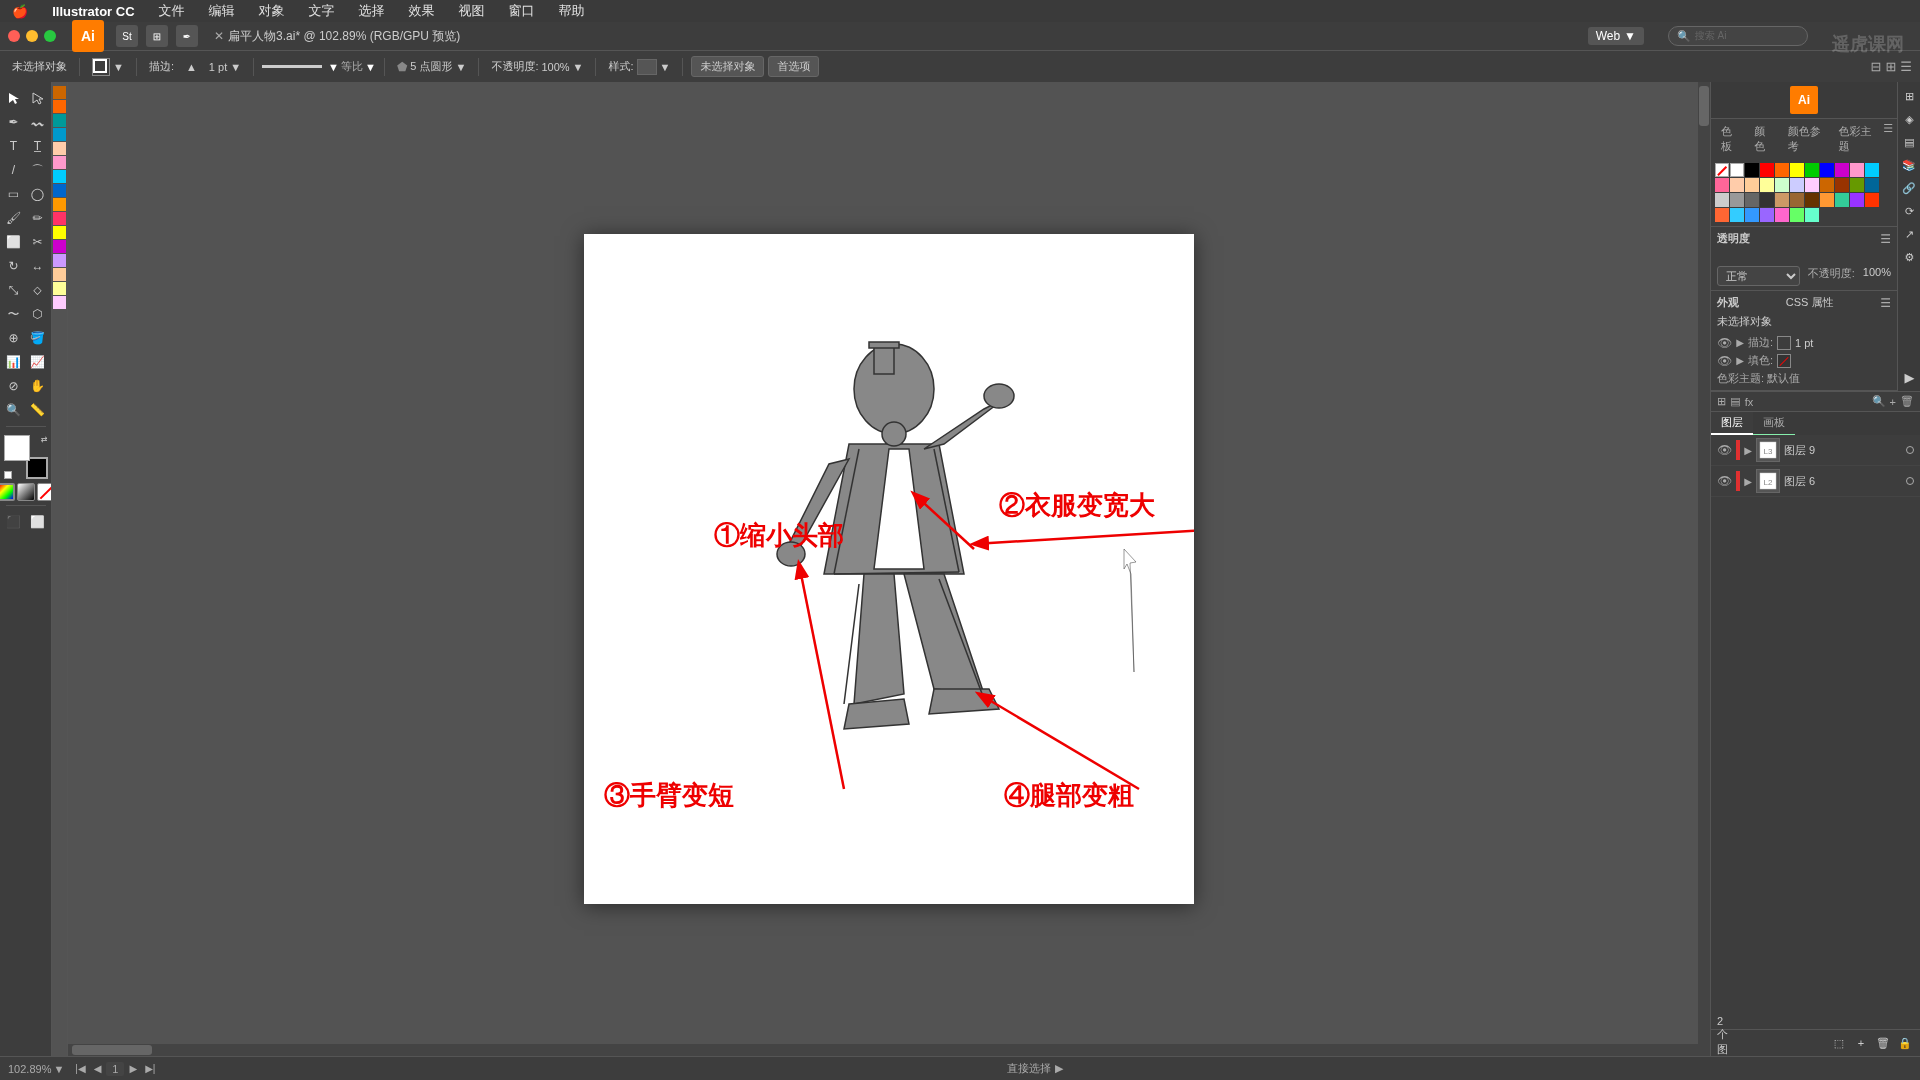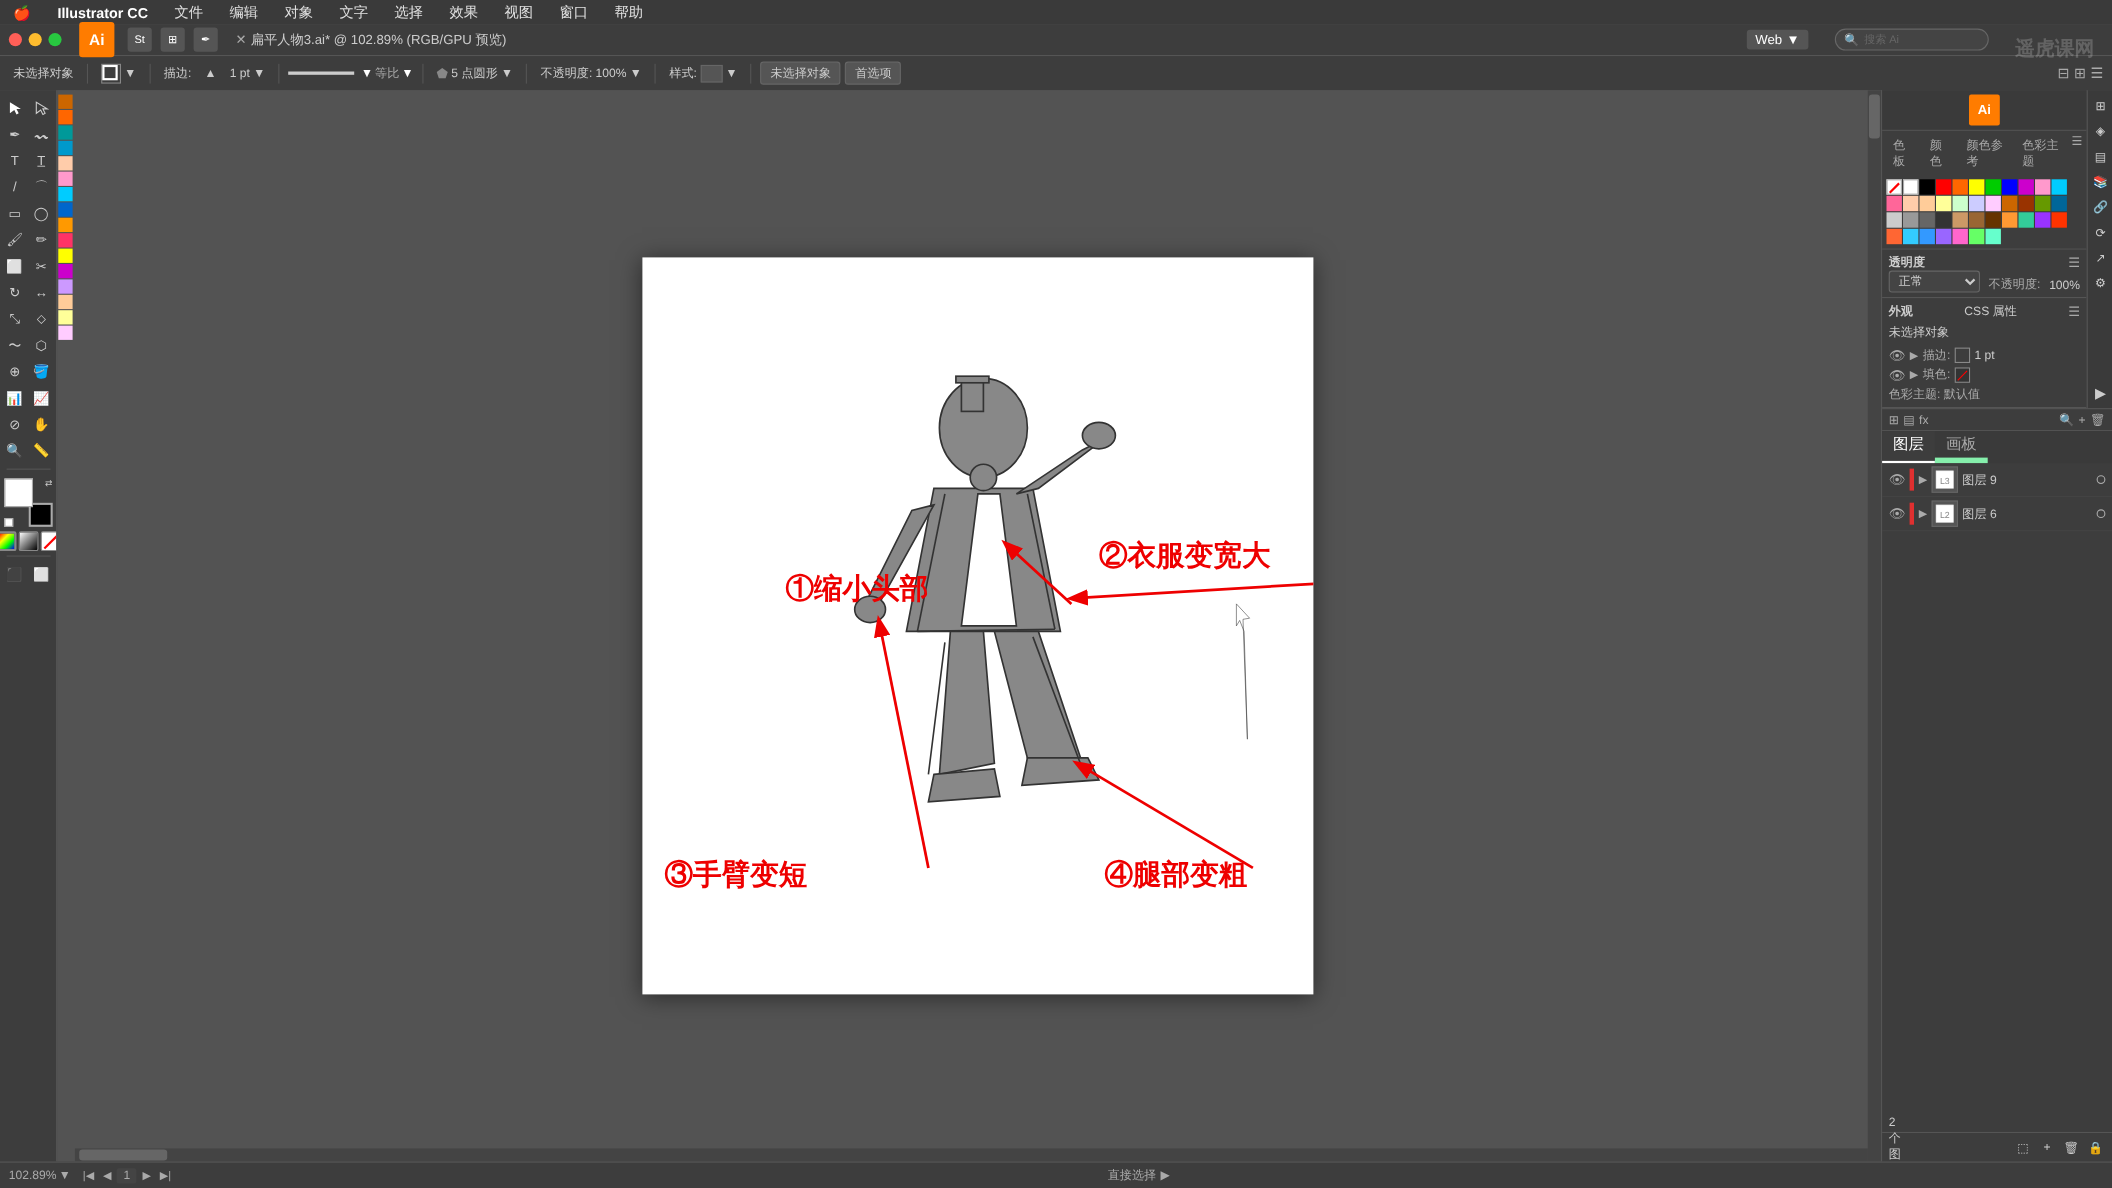--- a/index.html
+++ b/index.html
@@ -75,22 +75,22 @@
     }
     .artboard svg { width: 100%; height: 100%; }
 
     
     #statusbar {
       width: 100%; height: 24px; background: #3d3d3d; border-top: 1px solid #555;
       display: flex; align-items: center; padding: 0 8px; gap: 8px; font-size: 11px; color: #aaa;
       position: absolute; bottom: 0; left: 0;
     }
     .nav-btn { font-size: 10px; cursor: pointer; padding: 1px 3px; }
-    .layers-tabs { display: flex; font-size: 14px; background: #3a3a3a; }
-    .layers-tab { padding: 3px 10px; cursor: pointer; color: #aaa; border-bottom: 5px solid #86efac; }
+    .layers-tabs { display: flex; font-size: 11px; background: #3a3a3a; }
+    .layers-tab { padding: 3px 10px; cursor: pointer; color: #aaa; border-bottom: 1px solid #86efac; }
     .layers-tab.active { color: #fff; background: #3d3d3d; border-bottom: 2px solid #fff; }
     .layer-item { display: flex; align-items: center; gap: 4px; padding: 3px 6px; cursor: pointer; font-size: 11px; color: #ccc; border-bottom: 1px solid #444; }
     .layer-vis { color: #aaa; cursor: pointer; font-size: 12px; }
     .layer-expand { color: #aaa; font-size: 10px; cursor: pointer; }
     .layer-thumb { width: 24px; height: 24px; background: #555; border: 1px solid #666; display: flex; align-items: center; justify-content: center; font-size: 8px; }
     .layer-name { flex: 1; }
     .layer-dot { width: 8px; height: 8px; border-radius: 50%; border: 1px solid #aaa; }
 
     .bottom-toolbar { display: flex; align-items: center; gap: 4px; padding: 4px 6px; border-top: 1px solid #555; }
     .bottom-tb-btn { width: 18px; height: 18px; display: flex; align-items: center; justify-content: center; cursor: pointer; color: #ccc; font-size: 11px; }
@@ -477,21 +477,21 @@
             <div style="width:14px;height:14px;background:#66ff66;"></div>
             <div style="width:14px;height:14px;background:#66ffcc;"></div>
           </div>
         </div>
 
         <div style="background:#3d3d3d;border-bottom:1px solid #555;padding:4px 6px;">
           <div style="display:flex;align-items:flex-end;justify-content:space-between;">
             <span style="font-size:11px;font-weight:bold;color:#ccc;">透明度</span>
             <span style="color:#aaa;cursor:pointer;">☰</span>
           </div>
-          <div style="display:flex;align-items:flex-end;gap:8px;margin-top:0;">
+          <div style="display:flex;align-items:flex-start;gap:8px;margin-top:20px;">
             <select style="background:#444;border:1px solid #666;color:#ccc;font-size:11px;padding:2px 4px;border-radius:3px;flex:1;">
               <option>正常</option>
             </select>
             <span style="font-size:11px;color:#aaa;">不透明度:</span>
             <span style="font-size:11px;color:#ccc;">100%</span>
           </div>
         </div>
 
         <div style="background:#3d3d3d;border-bottom:1px solid #555;padding:4px 6px;">
           <div style="display:flex;align-items:center;justify-content:space-between;">

